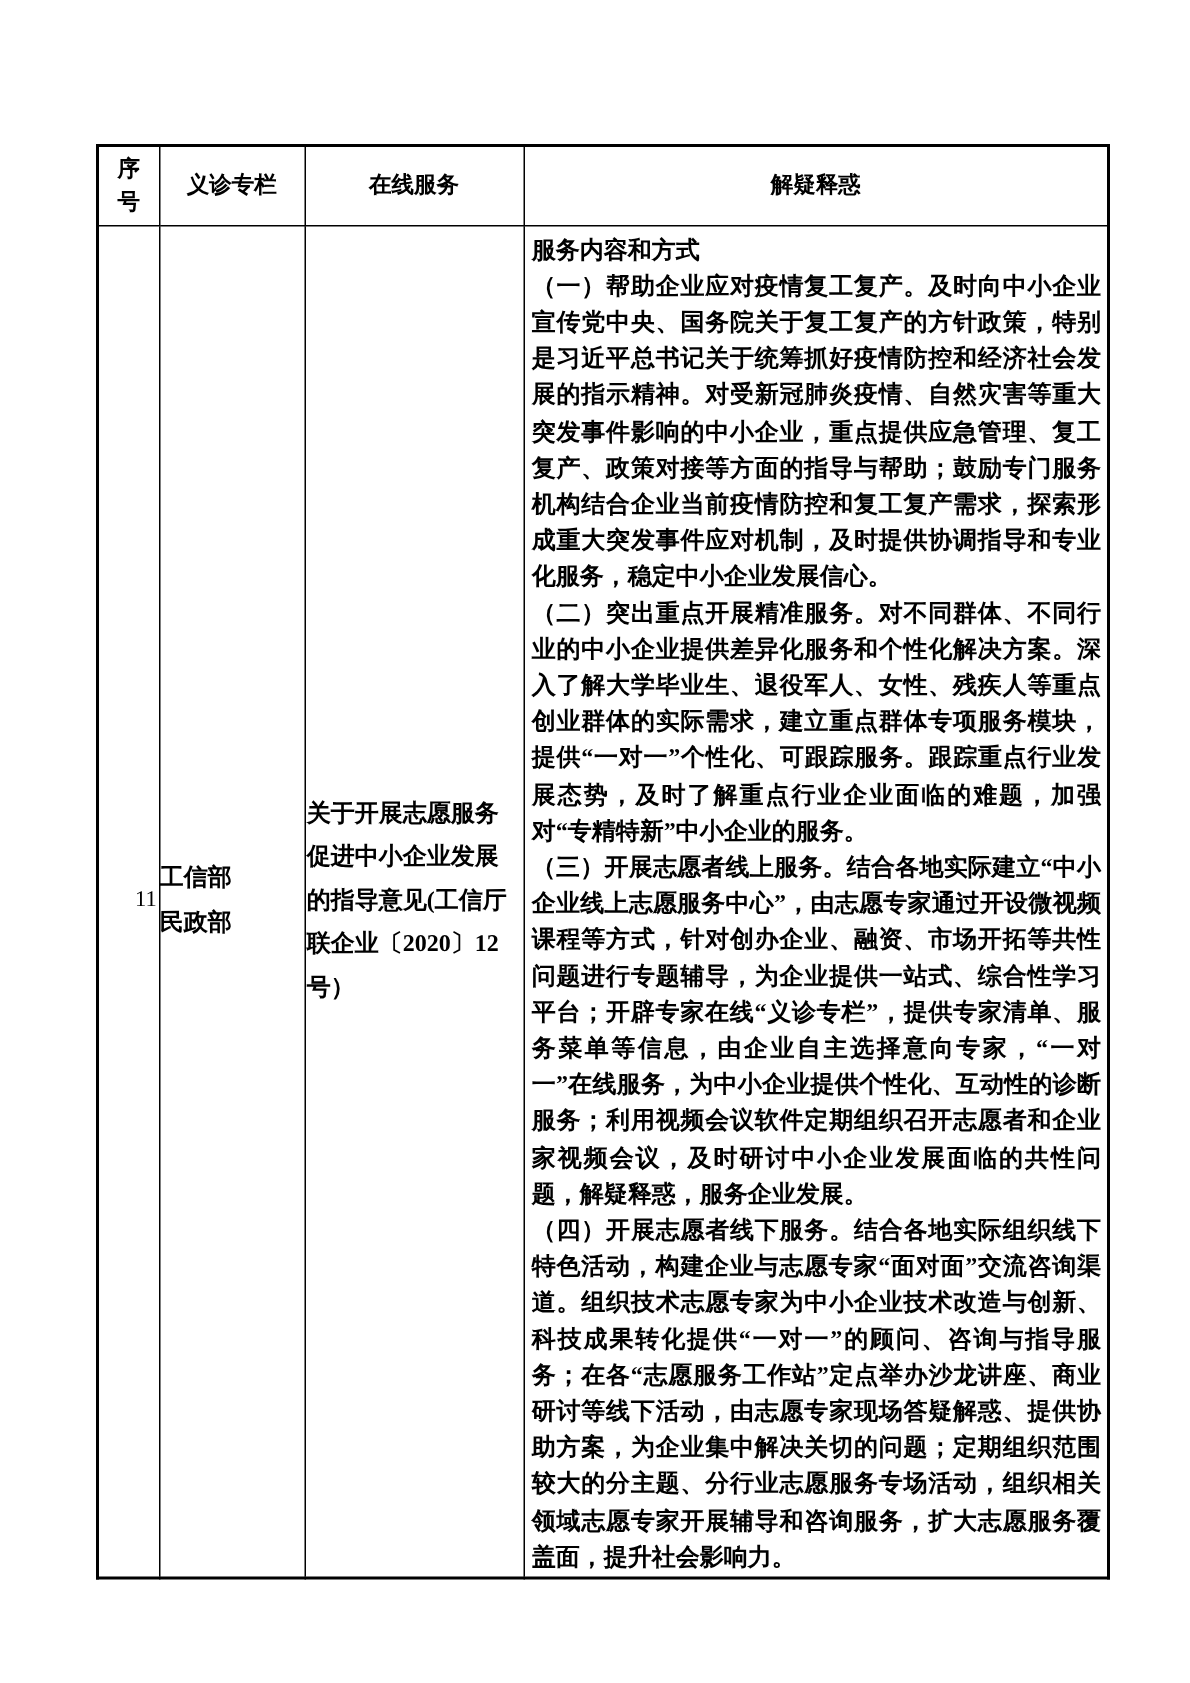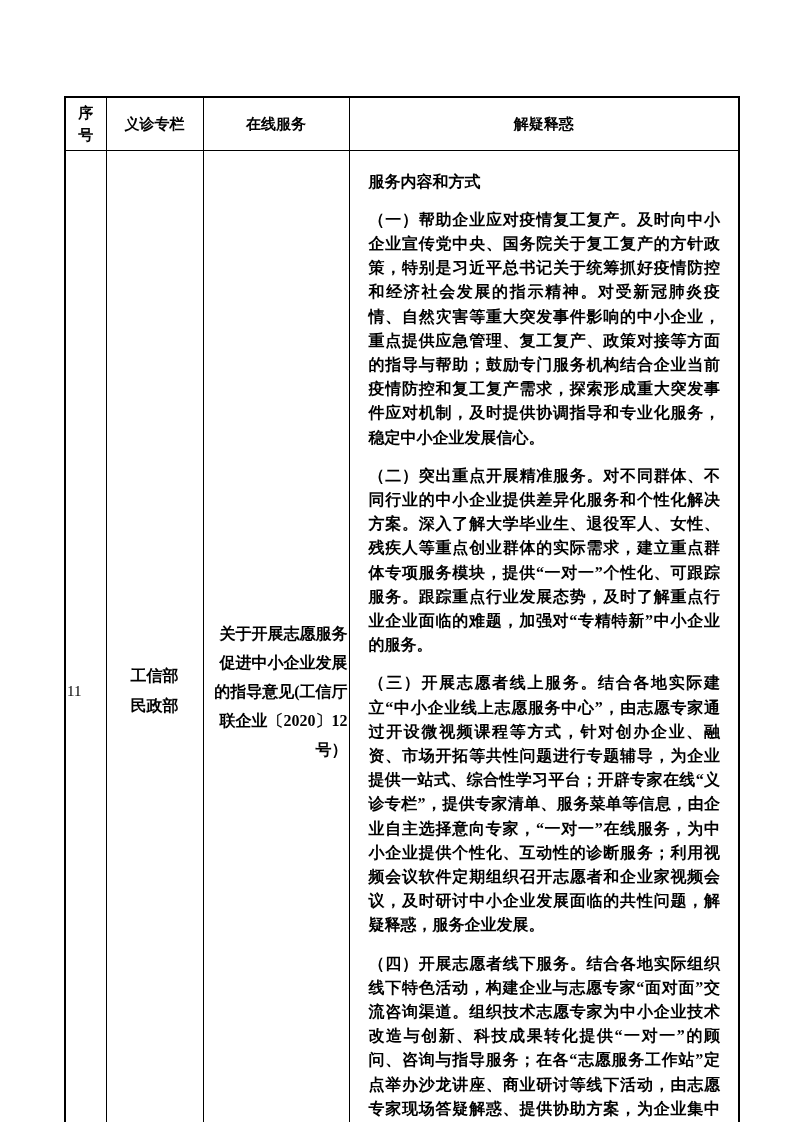--- a/index.html
+++ b/index.html
@@ -46,51 +46,51 @@
     font-size: 18px;
     font-weight: bold;
     text-align: center;
     vertical-align: middle;
     letter-spacing: 1px;
   }
   tr.data-row {
     height: 818px;
   }
   td.cell-seq {
-    text-align: left;
+    text-align: right;
     vertical-align: middle;
     font-size: 15px;
     font-weight: normal;
   }
   td.cell-agency {
     vertical-align: middle;
     font-size: 16px;
     font-weight: bold;
-    padding-left: 24px;
+    padding-left: 0;
     line-height: 30px;
   }
   .agency-line {
     white-space: nowrap;
   }
   td.cell-doc {
     vertical-align: middle;
-    text-align: right;
+    text-align: left;
     font-size: 16px;
     font-weight: bold;
     line-height: 29px;
     padding: 0 1px;
     word-break: break-all;
   }
   td.cell-content {
     vertical-align: top;
     padding: 5px 4px 0 5px;
     overflow: hidden;
   }
   td.cell-content p {
-    margin: 14px;
+    margin: 0;
     font-size: 16px;
     font-weight: bold;
     line-height: 24.2px;
     text-align: justify;
     word-break: break-all;
   }
   .page-number {
     position: absolute;
     top: 1023px;
     left: 0;

